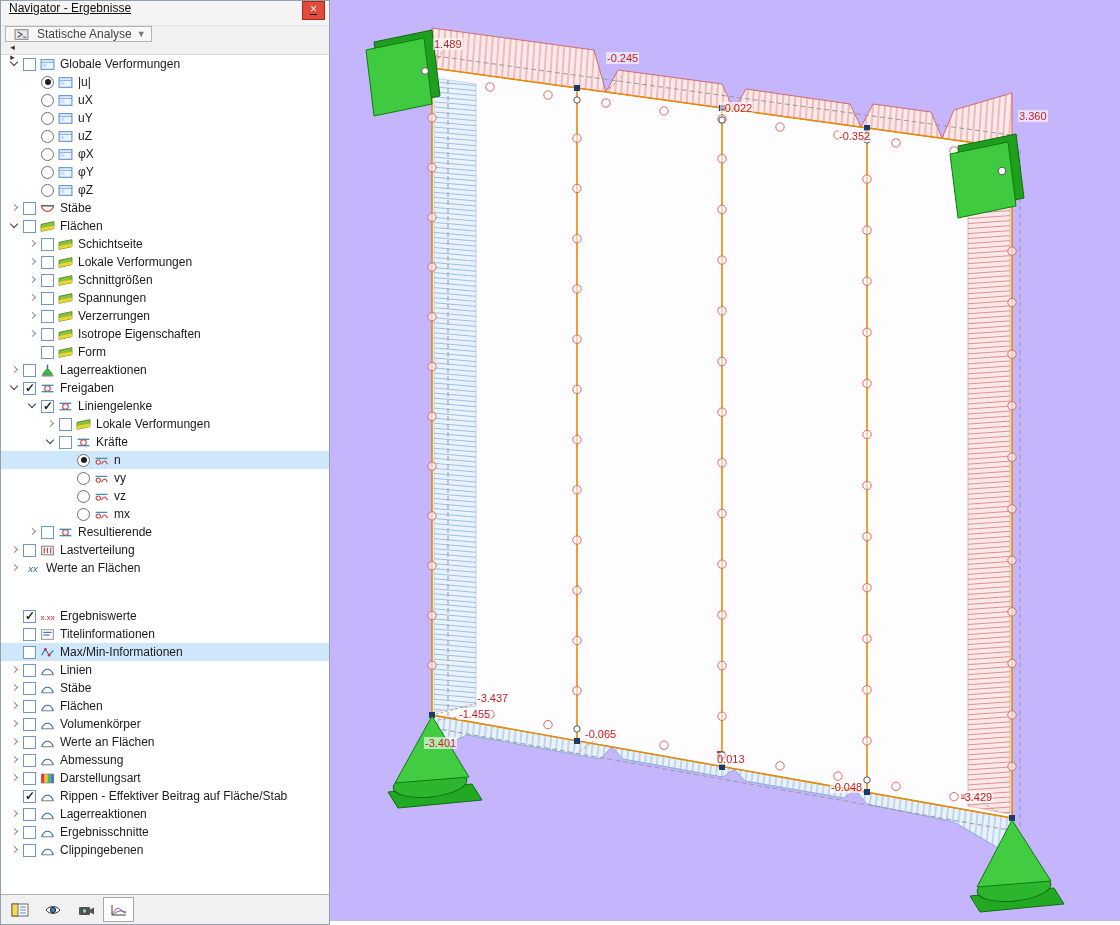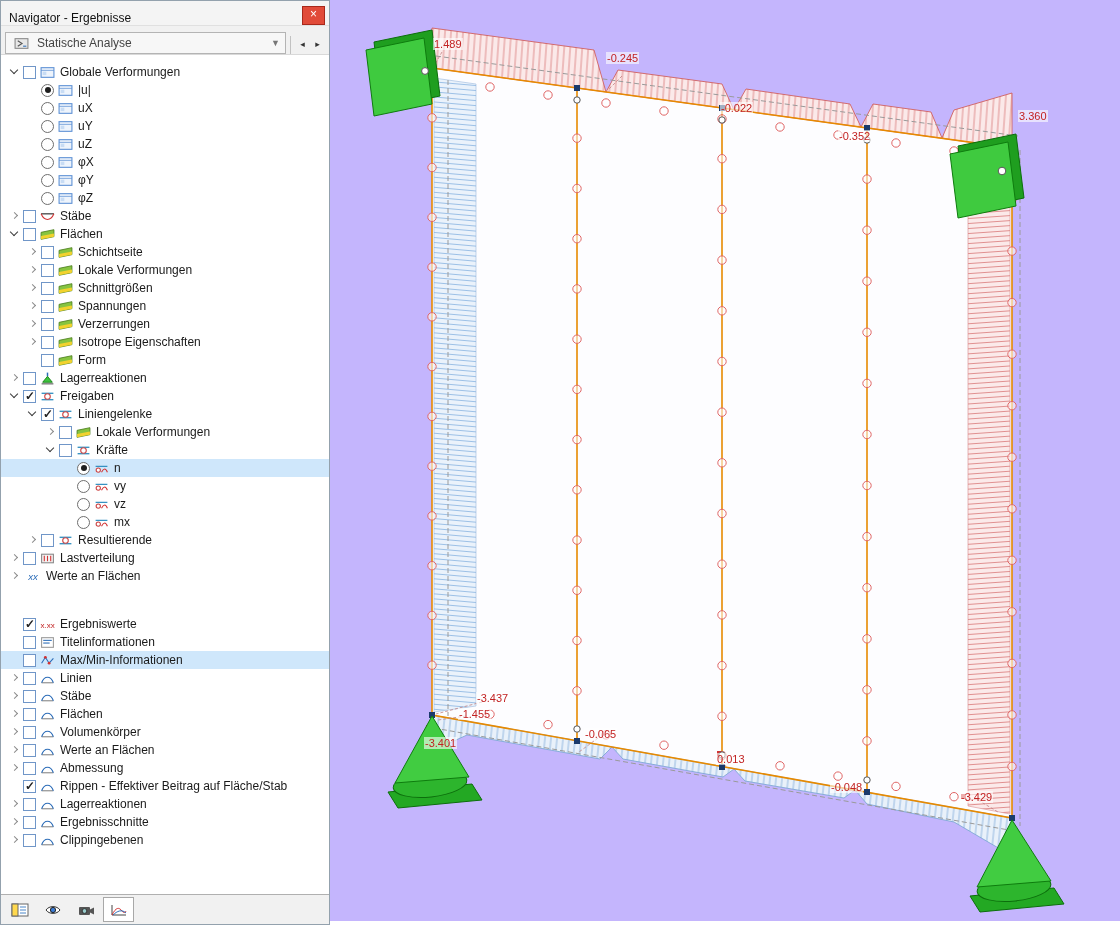--- a/index.html
+++ b/index.html
@@ -1,32 +1,32 @@
 <!DOCTYPE html>
 <html><head>
 <meta charset="utf-8">
 <style>
   html,body{margin:0;padding:0;width:1120px;height:925px;overflow:hidden;background:#fff;
     font-family:"Liberation Sans",sans-serif;}
   
   .navigator{position:absolute;left:0;top:0;width:330px;height:925px;background:#fff;
     border:1px solid #93a1ad;box-sizing:border-box;overflow:hidden;}
-  .titlebar{height:24px;display:flex;align-items:flex-end;background:#f4f4f4;
-    border-bottom:1px solid #e0e0e0;padding-left:8px;font-size:12px;color:#111;}
+  .titlebar{height:24px;display:flex;align-items:flex-start;background:#f4f4f4;
+    border-bottom:1px solid #e0e0e0;padding-left:8px;font-size:12px;color:#111;text-decoration:underline;}
   .close{width:21px;height:17px;background:#e14b39;border:1px solid #a8281a;color:#fff;
     font-size:12px;line-height:15px;text-align:center;margin-left:auto;margin-right:4px;cursor:pointer;}
-  .toolrow{height:28px;background:#f1f1f1;display:flex;align-items:flex-end;padding:0 4px;
-    border-bottom:1px solid #d9d9d9;}
+  .toolrow{height:28px;background:#f1f1f1;display:flex;align-items:flex-start;padding:0 4px;
+    border-bottom:1px solid #d9d9d9;flex-direction:column;}
   .combo{flex:1;height:22px;border:1px solid #b4b4b4;background:#f7f7f7;display:flex;
     align-items:center;padding:0 5px;font-size:12px;color:#444;gap:5px;box-sizing:border-box;}
   .combo .chev{margin-left:auto;color:#777;font-size:9px;}
   .navsep{width:1px;height:18px;background:#c2c2c2;margin:0 4px;}
   .arrowbtn{width:15px;height:20px;display:flex;align-items:center;justify-content:center;
     font-size:9px;color:#333;background:transparent;border:none;padding:0;}
-  .tree{padding-top:8px;background:#fff;}
+  .tree{background:#fff;}
   .treegap{height:30px;}
   .row{height:18px;display:flex;align-items:center;}
   .row.sel{background:#cfe7fb;}
   .lv0{padding-left:6px}.lv1{padding-left:24px}.lv2{padding-left:42px}.lv3{padding-left:60px}
   .exp{width:16px;height:16px;position:relative;flex:none;}
   .exp.closed::before{content:"";position:absolute;left:5px;top:5px;width:4px;height:4px;
     border-right:1.4px solid #8a8a8a;border-top:1.4px solid #8a8a8a;transform:rotate(45deg);}
   .exp.open::before{content:"";position:absolute;left:4px;top:3px;width:5px;height:5px;
     border-right:1.6px solid #3c3c3c;border-bottom:1.6px solid #3c3c3c;transform:rotate(45deg);}
   .cb{width:13px;height:13px;border:1px solid #7096c8;background:#fff;flex:none;
@@ -470,20 +470,28 @@
         </svg>
         <span class="lbl">Werte an Flächen</span>
       </div>
     <div class="row lv0">
         <span class="exp closed"></span>
         <span class="cb"></span>
         <svg class="ticon">
           <use href="#sym-line"></use>
         </svg>
         <span class="lbl">Abmessung</span>
+      </div>
+    <div class="row lv0">
+        <span class="exp closed"></span>
+        <span class="cb"></span>
+        <svg class="ticon">
+          <use href="#sym-style"></use>
+        </svg>
+        <span class="lbl">Darstellungsart</span>
       </div>
     <div class="row lv0">
         <span class="exp"></span>
         <span class="cb checked"></span>
         <svg class="ticon">
           <use href="#sym-line"></use>
         </svg>
         <span class="lbl">Rippen - Effektiver Beitrag auf Fläche/Stab</span>
       </div>
     <div class="row lv0">

